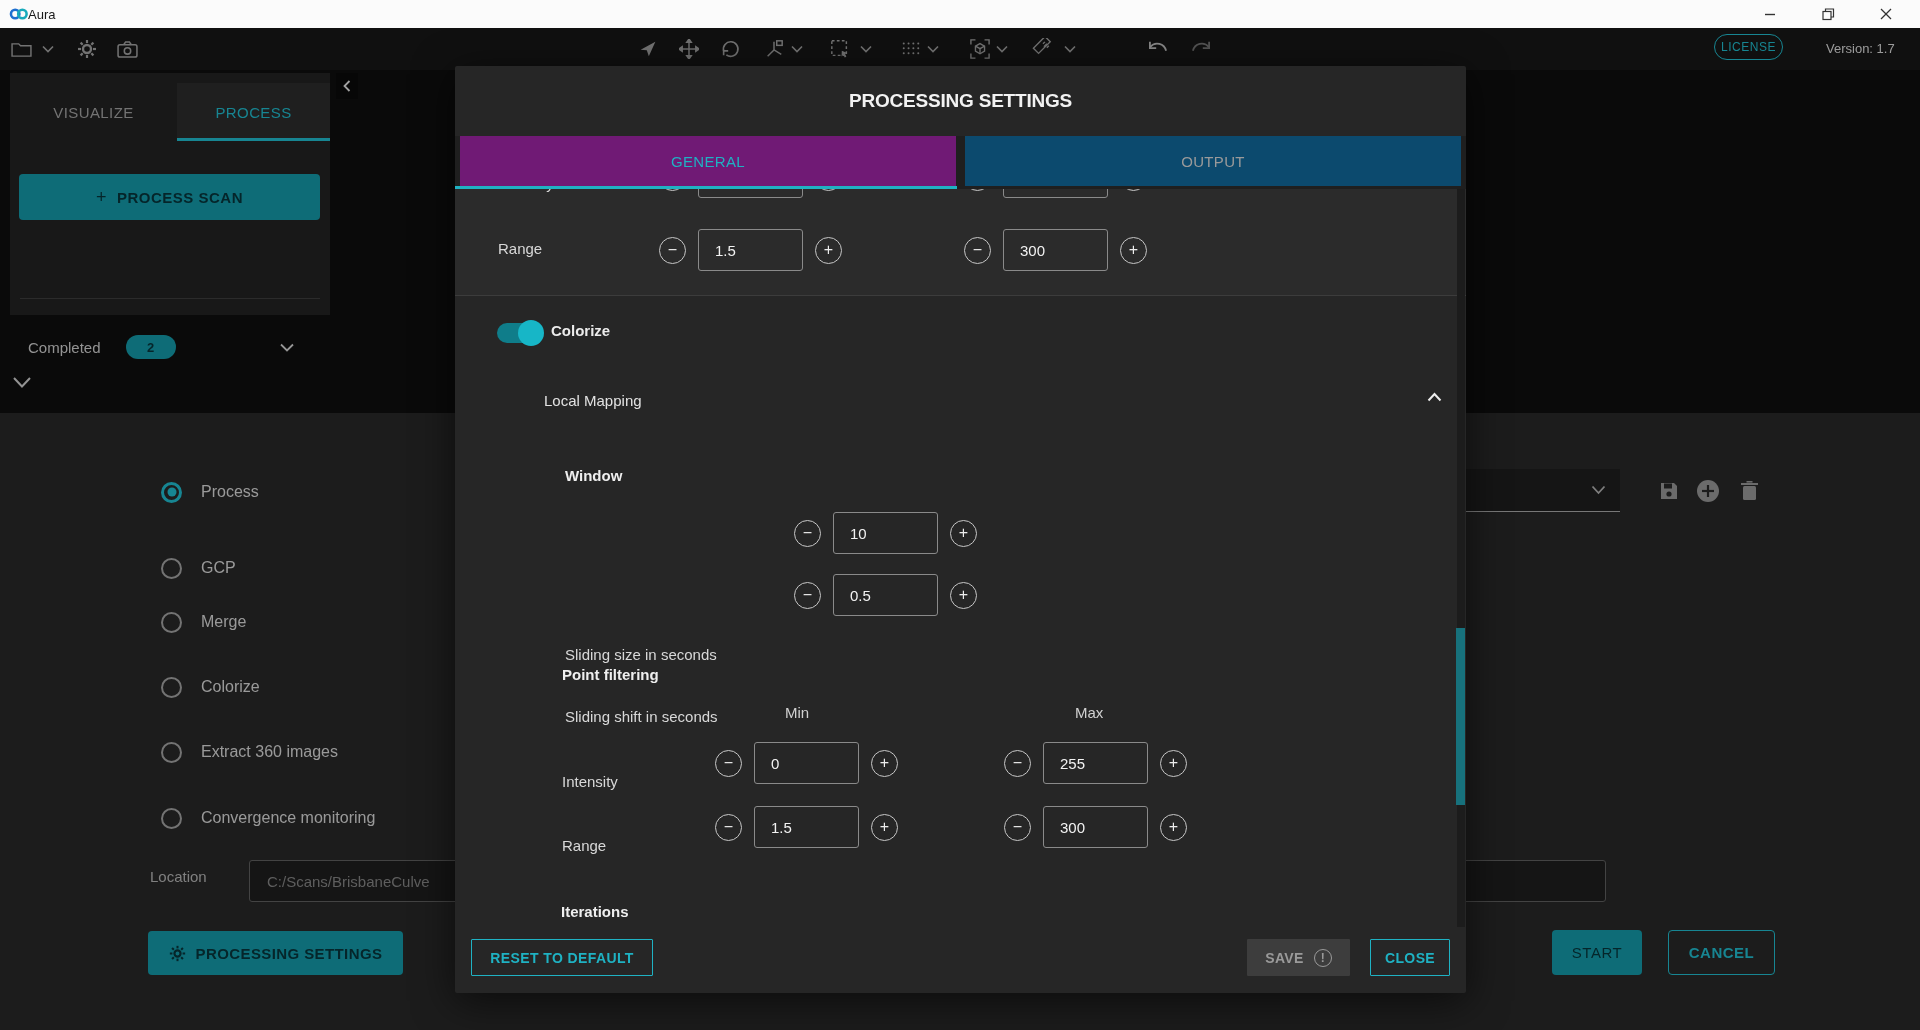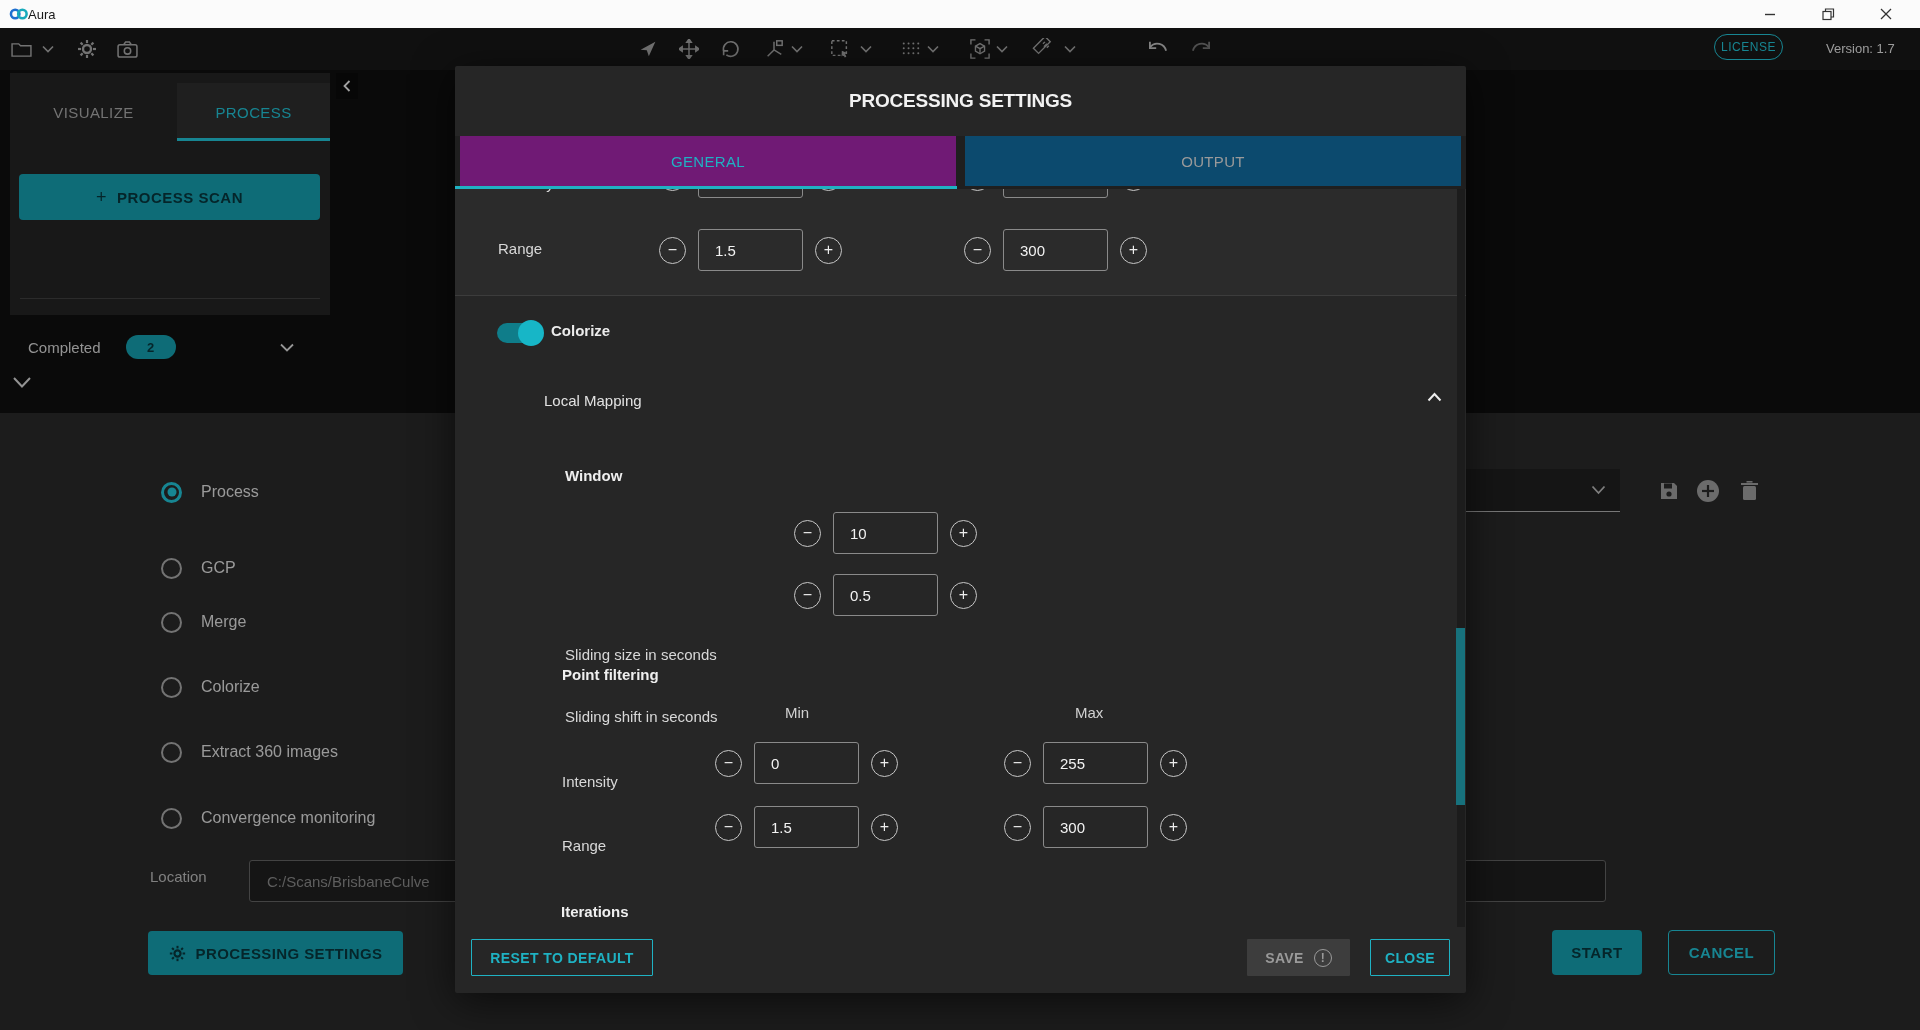--- a/index.html
+++ b/index.html
@@ -56,21 +56,21 @@
   .loc-label{position:absolute;left:150px;top:868px;font-size:15px;color:#ababab}
   .loc-input{position:absolute;left:249px;top:860px;width:1357px;height:42px;background:#1d1d1d;border:1px solid #5a5a5a;border-radius:3px;
     color:#7e7e7e;font-size:15px;display:flex;align-items:center;padding-left:17px;overflow:hidden;white-space:nowrap}
 
   .preset-select{position:absolute;left:1180px;top:469px;width:440px;height:43px;background:#1d1d1d;border-bottom:1px solid #9f9f9f}
   .preset-icons{position:absolute;top:478px;width:26px;height:26px;display:flex;align-items:center;justify-content:center}
 
   .ps-btn{position:absolute;left:148px;top:931px;width:255px;height:44px;background:var(--accent-strong);border:none;border-radius:4px;
     color:var(--button-text-dark);font-size:15px;font-weight:bold;letter-spacing:.4px;display:flex;align-items:center;justify-content:center;gap:10px}
   .start-btn{position:absolute;left:1552px;top:930px;width:90px;height:45px;background:var(--accent-strong);border:none;border-radius:4px;
-    color:var(--button-text-dark);font-size:15px;font-weight:bold;letter-spacing:.5px}
+    color:var(--button-text-dark);font-size:15px;font-weight:normal;letter-spacing:.5px}
   .cancel-btn{position:absolute;left:1668px;top:930px;width:107px;height:45px;background:transparent;border:1px solid var(--accent);border-radius:4px;
     color:var(--accent);font-size:15px;font-weight:bold;letter-spacing:.5px}
 
   
   .overlay{position:absolute;left:0;top:28px;width:1920px;height:1002px;background:rgba(0,0,0,.25);z-index:20}
 
   
   .modal{position:absolute;left:455px;top:66px;width:1011px;height:927px;background:var(--modal-bg);z-index:30;border-radius:2px;box-shadow:0 8px 40px rgba(0,0,0,.6)}
   .modal-title{position:absolute;left:0;top:24px;width:100%;text-align:center;font-size:19px;font-weight:bold;letter-spacing:-.2px;color:#f2f2f2}
   .tabbar{position:absolute;left:0;top:70px;width:1011px;height:53px;background:#1f1f1f}

